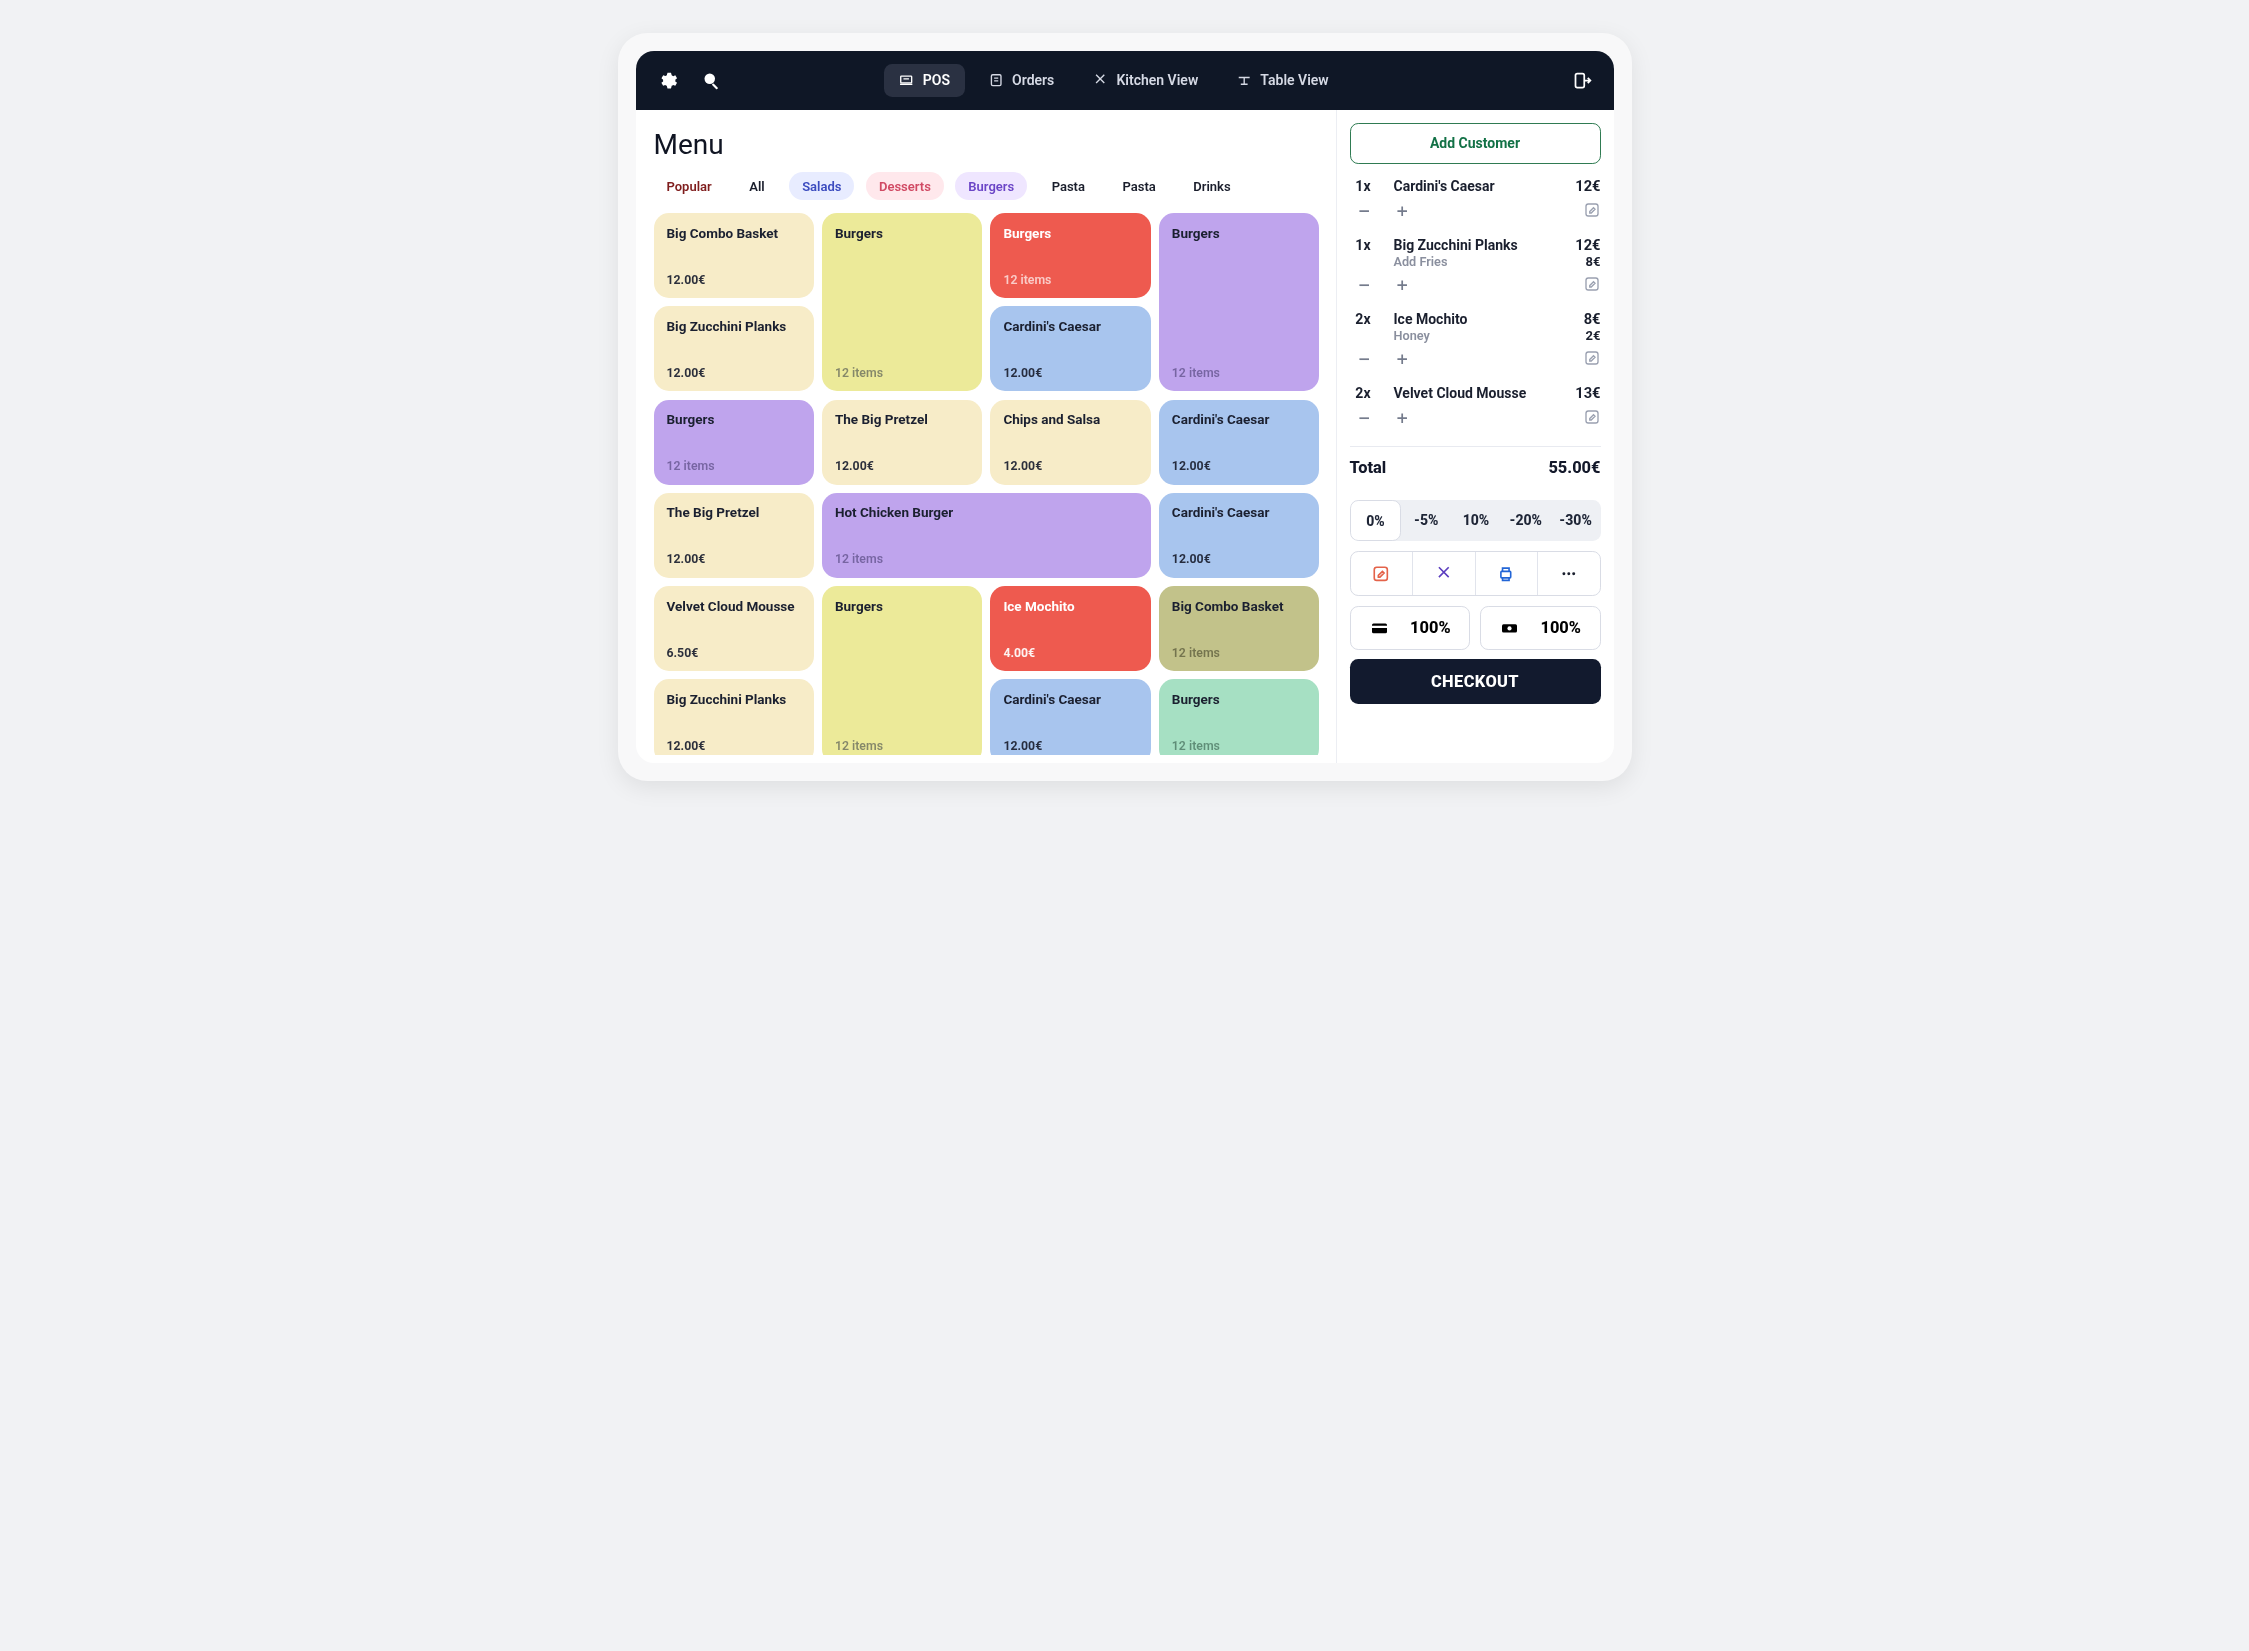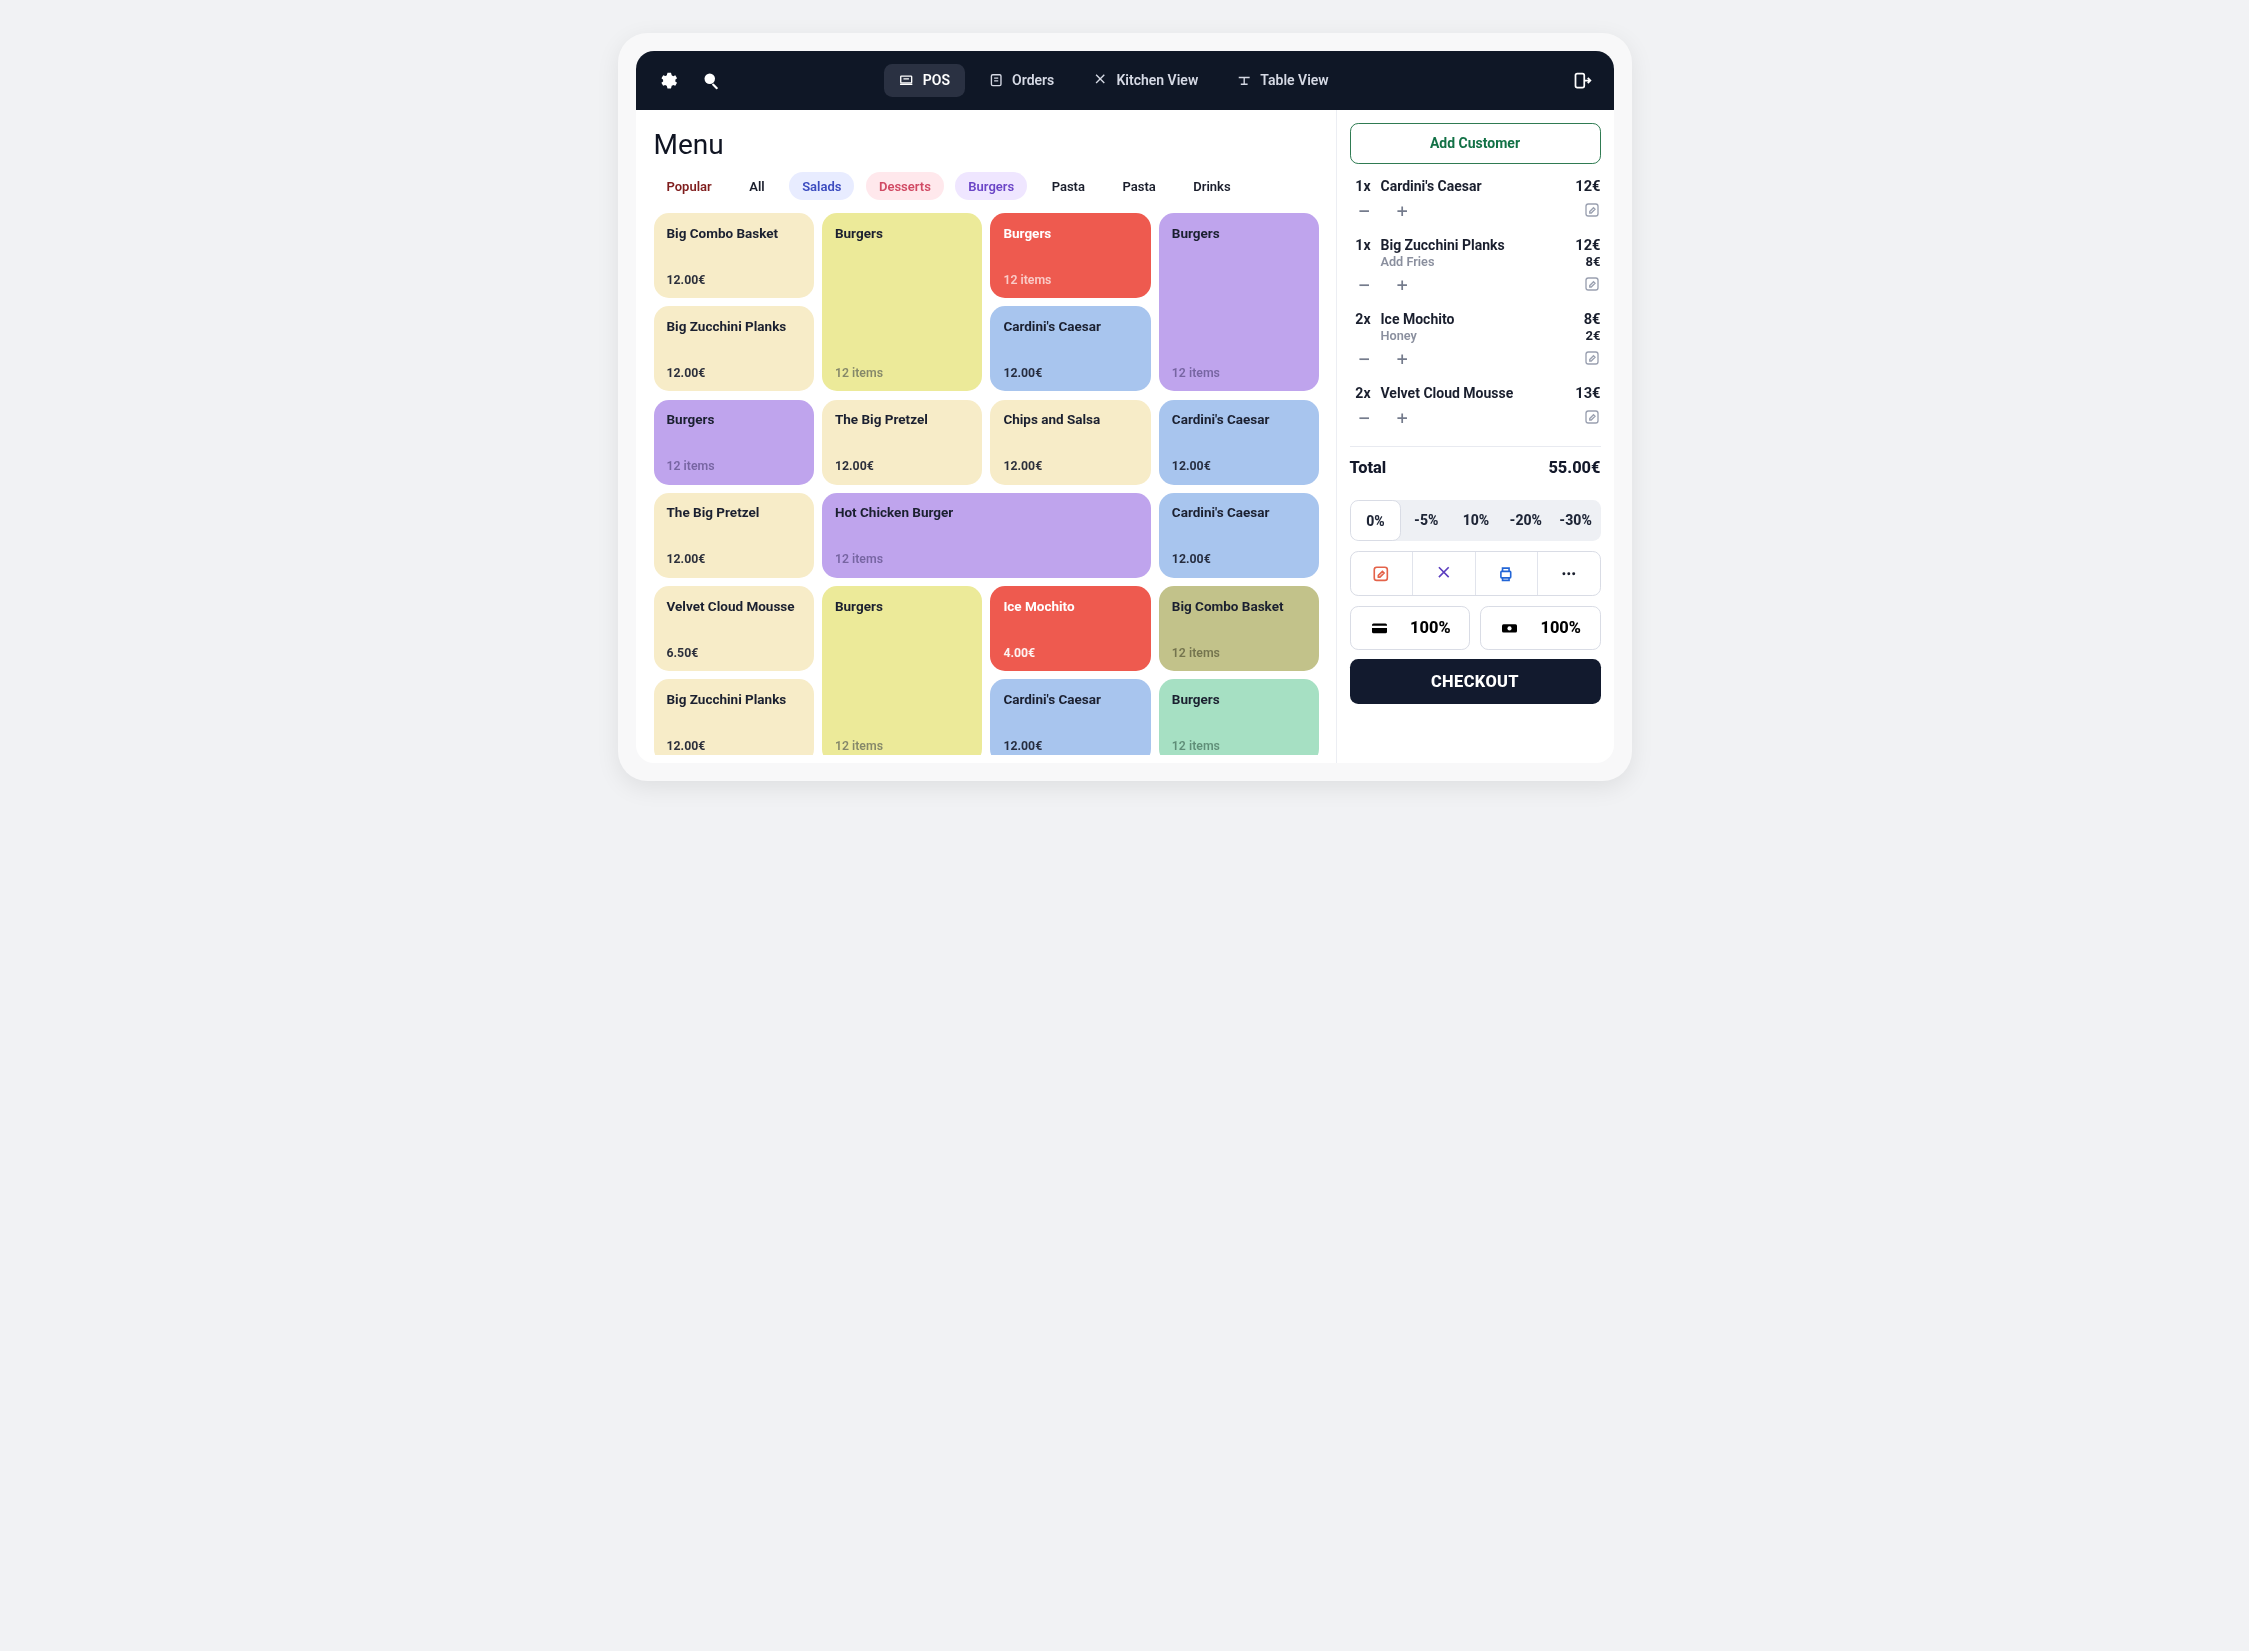--- a/index.html
+++ b/index.html
@@ -83,21 +83,21 @@
   .colspan2 { grid-column: span 2; }
 
   
   .cart-pane { width:278px; border-left:0.8px solid #eceef3; padding:13px 13px 9.8px; display:flex; flex-direction:column; gap:9.8px; overflow:auto;}
   .add-customer {
     border:1.2px solid #2f7b52; color:#127146; background:#fff;
     border-radius:8.2px; padding:11.5px; text-align:center; font-weight:700; font-size:14px; cursor:pointer;
   }
   .lines { display:flex; flex-direction:column; gap:3.3px; }
   .line { padding:3.3px 0 1.6px; }
-  .line-row { display:flex; align-items:baseline; gap:10px; }
+  .line-row { display:flex; align-items:baseline; gap:23px; }
   .qty { width:21px; text-align:right; font-weight:700; color:#1a1f2e; font-size:14px;}
   .name { flex:1; font-weight:700; color:#1a1f2e; font-size:14px;}
   .price { font-weight:700; color:#1a1f2e; font-size:14.7px;}
   .mod { color:#8a8f9e; font-weight:600; font-size:12.7px;}
   .mod-price { color:#1a1f2e; font-weight:700; font-size:13px;}
   .line-ctrl { display:flex; align-items:center; gap:14.7px; padding:4.9px 0 4.9px 3.3px;}
   .ctrl-btn { width:23px; height:23px; border-radius:4.9px; display:flex; align-items:center; justify-content:center; color:#747b8c; cursor:pointer;}
   .ctrl-btn svg{width:16.4px;height:16.4px;}
   .edit-btn { margin-left:auto; color:#9aa0b0; cursor:pointer;}
   .edit-btn svg{width:18px;height:18px;}

